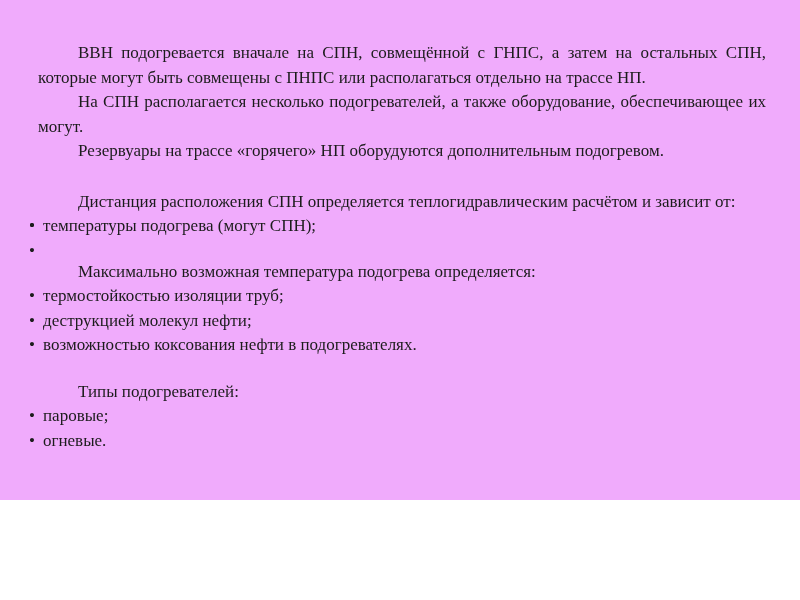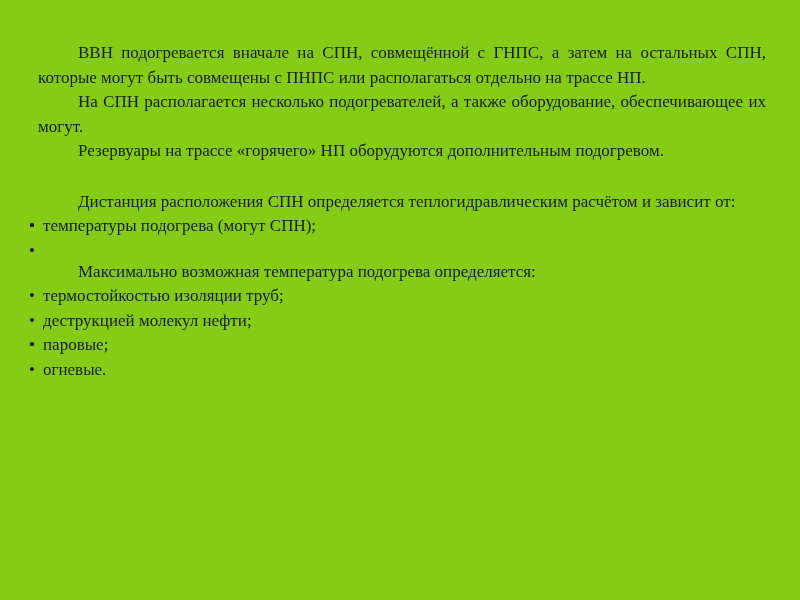--- a/index.html
+++ b/index.html
@@ -12,23 +12,23 @@
     height: 600px;
     overflow: hidden;
     font-family: "Liberation Serif", "DejaVu Serif", serif;
     font-size: 17px;
     line-height: 24.5px;
     color: #1c1c1c;
   }
   .slide {
     box-sizing: border-box;
     width: 800px;
-    height: 600px;
+    height: 500px;
     padding: 41px 34px 20px 38px;
-    background: #84cc16;
+    background: #f0abfc;
   }
   p { margin: 0; }
   .para {
     text-align: justify;
     text-indent: 40px;
   }
   .lead {
     text-align: justify;
     text-indent: 40px;
   }
@@ -66,22 +66,23 @@
     <div class="li"><span class="dot">•</span></div>
     <div class="li"><span class="dot">•</span><span>температуры подогрева (могут СПН);</span></div>
     <div class="li"><span class="dot">•</span></div>
   </div>
 
   <p class="lead gap-temperature"><span>Максимально возможная </span><span class="b">температура подогрева</span><span> определяется:</span></p>
 
   <div class="bullets">
     <div class="li"><span class="dot">•</span><span>термостойкостью изоляции труб;</span></div>
     <div class="li"><span class="dot">•</span><span>деструкцией молекул нефти;</span></div>
-    <div class="li"><span class="dot">•</span></div>
+    <div class="li"><span class="dot">•</span><span>возможностью коксования нефти в подогревателях.</span></div>
   </div>
 
+  <p class="lead gap-types"><span>Типы </span><span class="b">подогревателей</span><span>:</span></p>
 
   <div class="bullets">
     <div class="li"><span class="dot">•</span><span>паровые;</span></div>
     <div class="li"><span class="dot">•</span><span>огневые.</span></div>
   </div>
 
 </div>
 
 </body></html>

